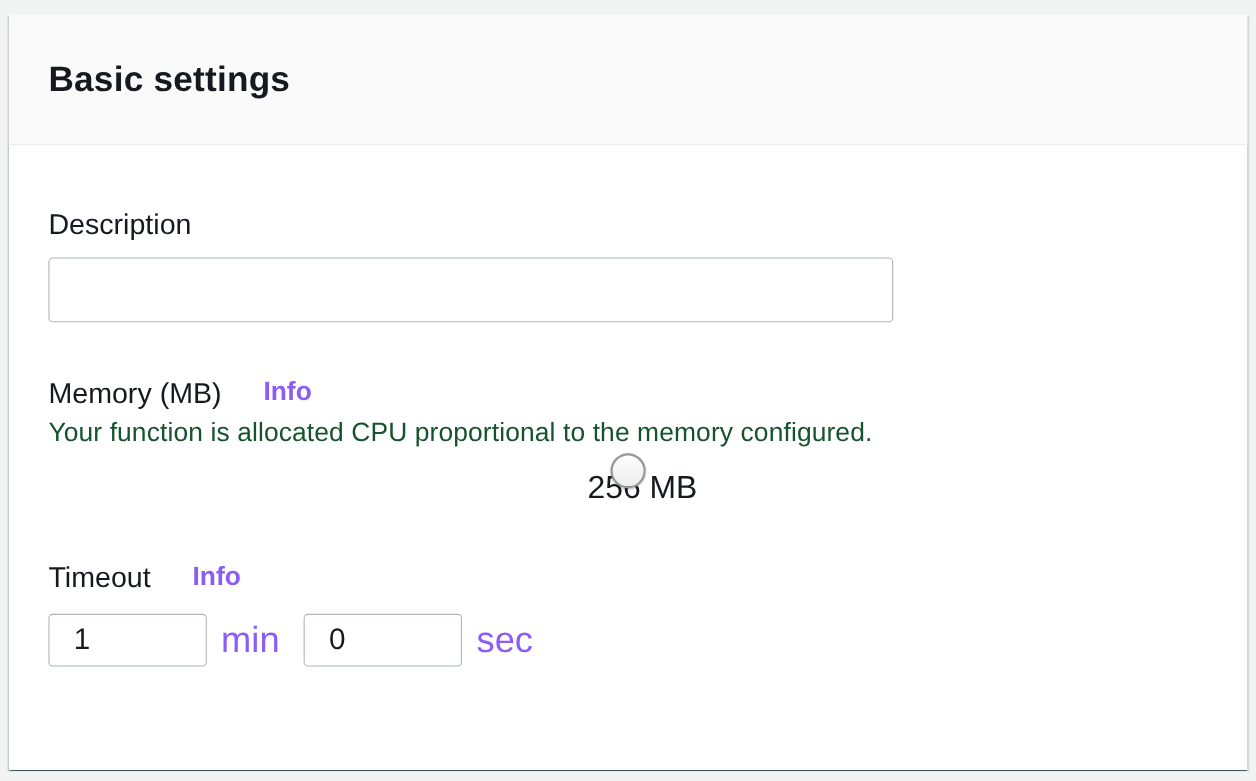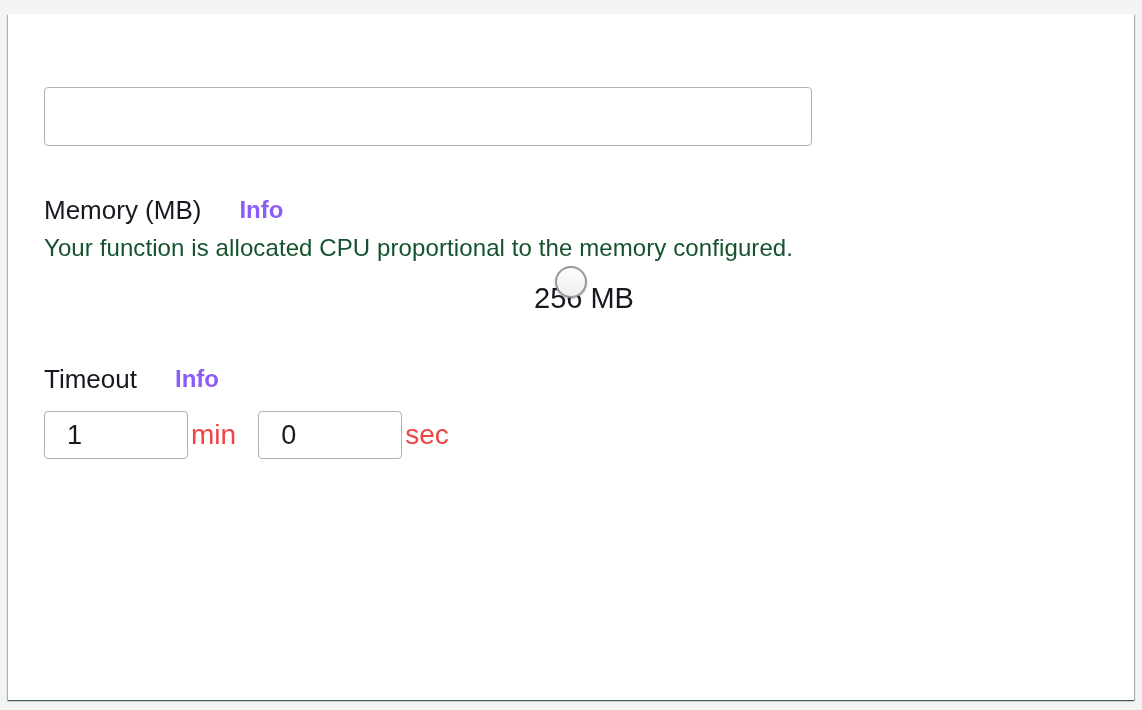--- a/index.html
+++ b/index.html
@@ -131,36 +131,40 @@
     border: 1px solid #aab7b8;
     border-radius: 4px;
     background: #fff;
     font-family: "Liberation Sans", sans-serif;
     font-size: 27px;
     color: #16191f;
     padding: 0 0 0 22px;
     outline: none;
   }
   .unit-label {
-    font-size: 28px;
-    color: #ef4444;
-    margin-left: 3px;
+    font-size: 33px;
+    color: #8b5cf6;
+    margin-left: 13px;
   }
   .small-input.seconds { margin-left: 22px; }
 </style>
 </head>
 <body>
 
 <div class="page">
   <div class="card">
 
+    <div class="card-header">
+      <h2 class="card-title">Basic settings</h2>
+    </div>
 
     <div class="card-body">
 
       <div class="description-section">
+        <div class="field-label">Description</div>
         <input type="text" class="text-input" value="" style="">
       </div>
 
       <div class="memory-section">
         <div class="label-row">
           <span class="field-label">Memory (MB)</span>
           <a class="info-link">Info</a>
         </div>
         <div class="help-text">Your function is allocated CPU proportional to the memory configured.</div>
         <div class="slider-row">

